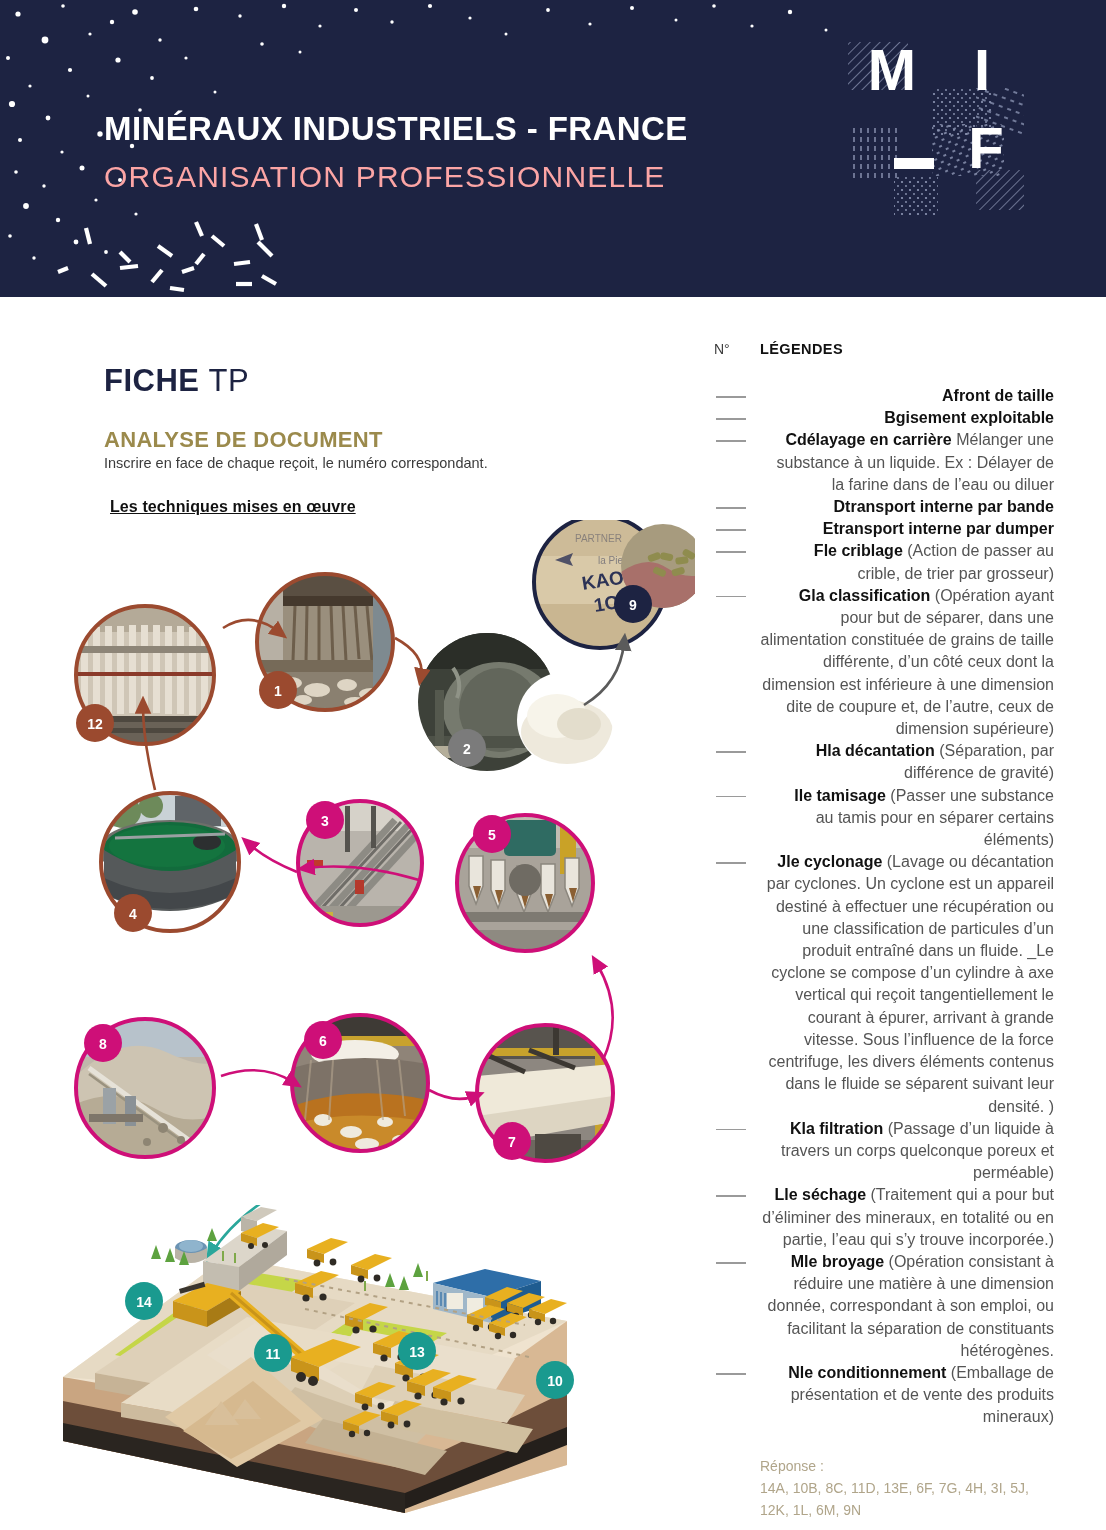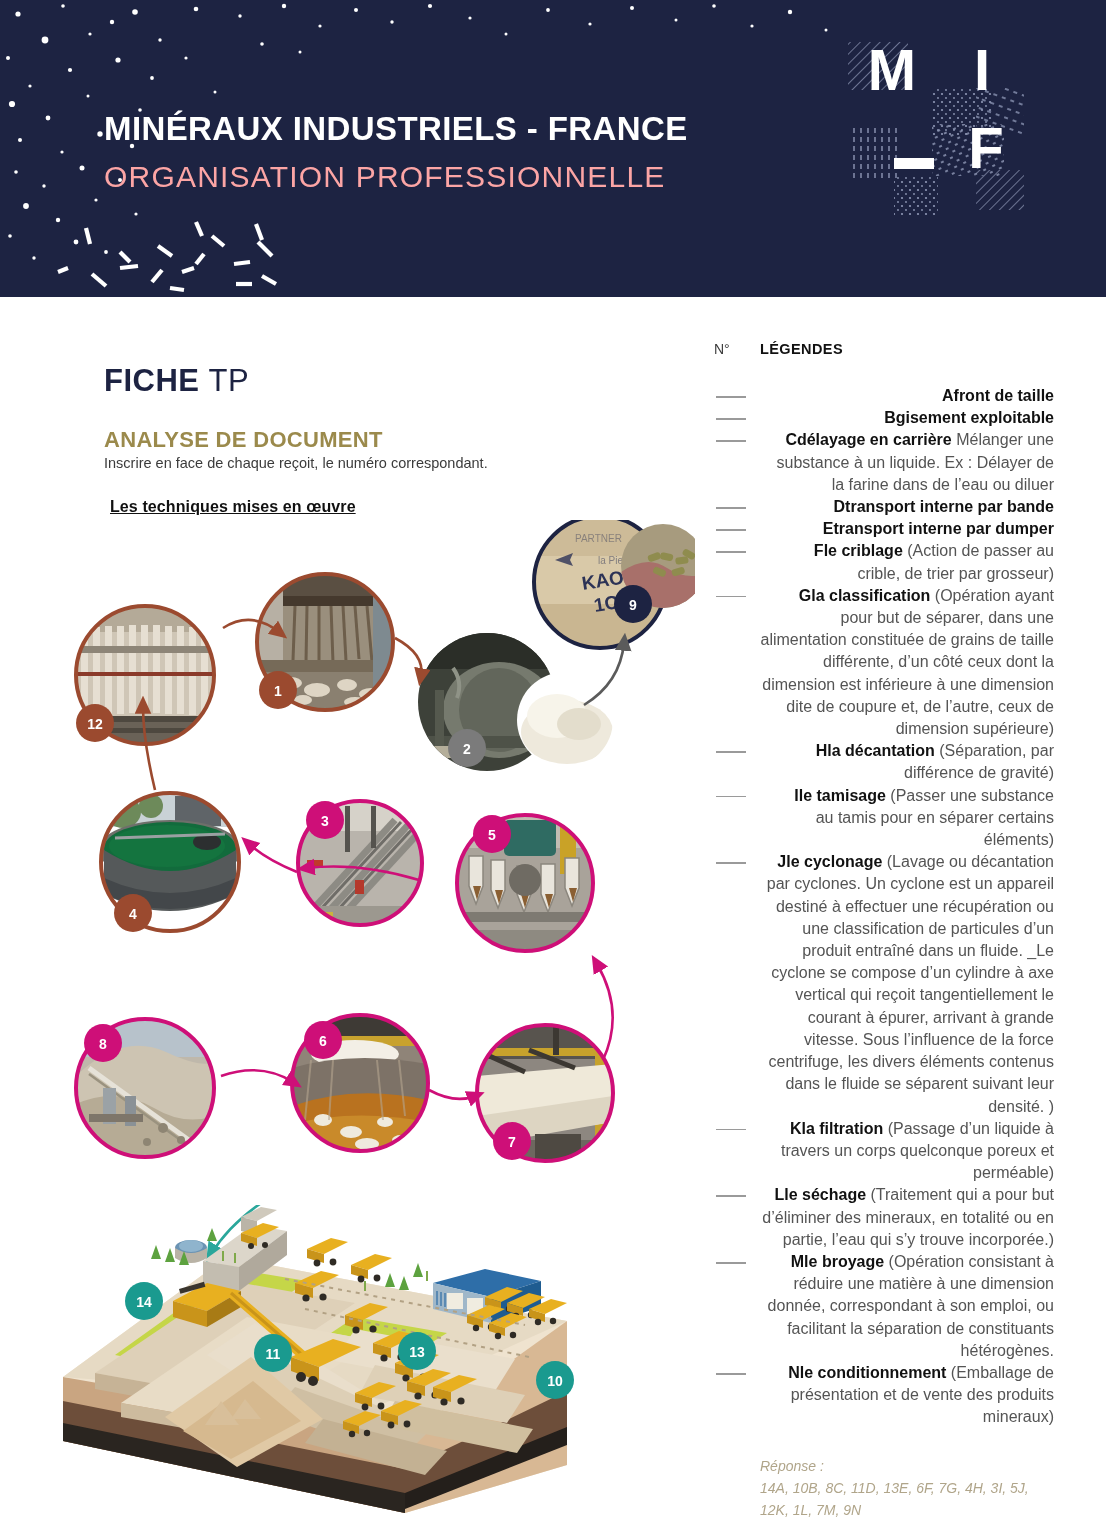--- a/index.html
+++ b/index.html
@@ -112,21 +112,20 @@
     display: inline-block; min-width: 22px;
   }
   .lg-item .term { font-weight: bold; color: #111111; }
   .lg-item .desc { font-weight: 400; color: #545454; }
 
   #reponse {
     margin-top: 26px;
     padding-left: 46px;
     font-size: 14px;
     line-height: 22px;
-    font-style: italic;
     color: #b0a58a;
   }
 
   
   .badge-text { font-family: "Liberation Sans", sans-serif; font-weight: bold; }
 </style>
 </head>
 <body>
 
 <div id="page">
@@ -835,17 +834,17 @@
         <div class="lg-item"><span class="rule"></span><span class="ltr">I</span><span class="term">le tamisage</span><span class="desc"> (Passer une substance au tamis pour en séparer certains éléments)</span></div>
         <div class="lg-item"><span class="rule"></span><span class="ltr">J</span><span class="term">le cyclonage</span><span class="desc"> (Lavage ou décantation par cyclones. Un cyclone est un appareil destiné à effectuer une récupération ou une classification de particules d’un produit entraîné dans un fluide. _Le cyclone se compose d’un cylindre à axe vertical qui reçoit tangentiellement le courant à épurer, arrivant à grande vitesse. Sous l’influence de la force centrifuge, les divers éléments contenus dans le fluide se séparent suivant leur densité. )</span></div>
         <div class="lg-item"><span class="rule"></span><span class="ltr">K</span><span class="term">la filtration</span><span class="desc"> (Passage d’un liquide à travers un corps quelconque poreux et perméable)</span></div>
         <div class="lg-item"><span class="rule"></span><span class="ltr">L</span><span class="term">le séchage</span><span class="desc"> (Traitement qui a pour but d’éliminer des mineraux, en totalité ou en partie, l’eau qui s’y trouve incorporée.)</span></div>
         <div class="lg-item"><span class="rule"></span><span class="ltr">M</span><span class="term">le broyage</span><span class="desc"> (Opération consistant à réduire une matière à une dimension donnée, correspondant à son emploi, ou facilitant la séparation de constituants hétérogènes.</span></div>
         <div class="lg-item"><span class="rule"></span><span class="ltr">N</span><span class="term">le conditionnement</span><span class="desc"> (Emballage de présentation et de vente des produits mineraux)</span></div>
       </div>
     <div id="reponse">
       <div>Réponse :</div>
       <div>14A, 10B, 8C, 11D, 13E, 6F, 7G, 4H, 3I, 5J,</div>
-      <div>12K, 1L, 7M, 9N</div>
+      <div>12K, 1L, 6M, 9N</div>
     </div>
   </div>
 
 </div>
 
 </body></html>

